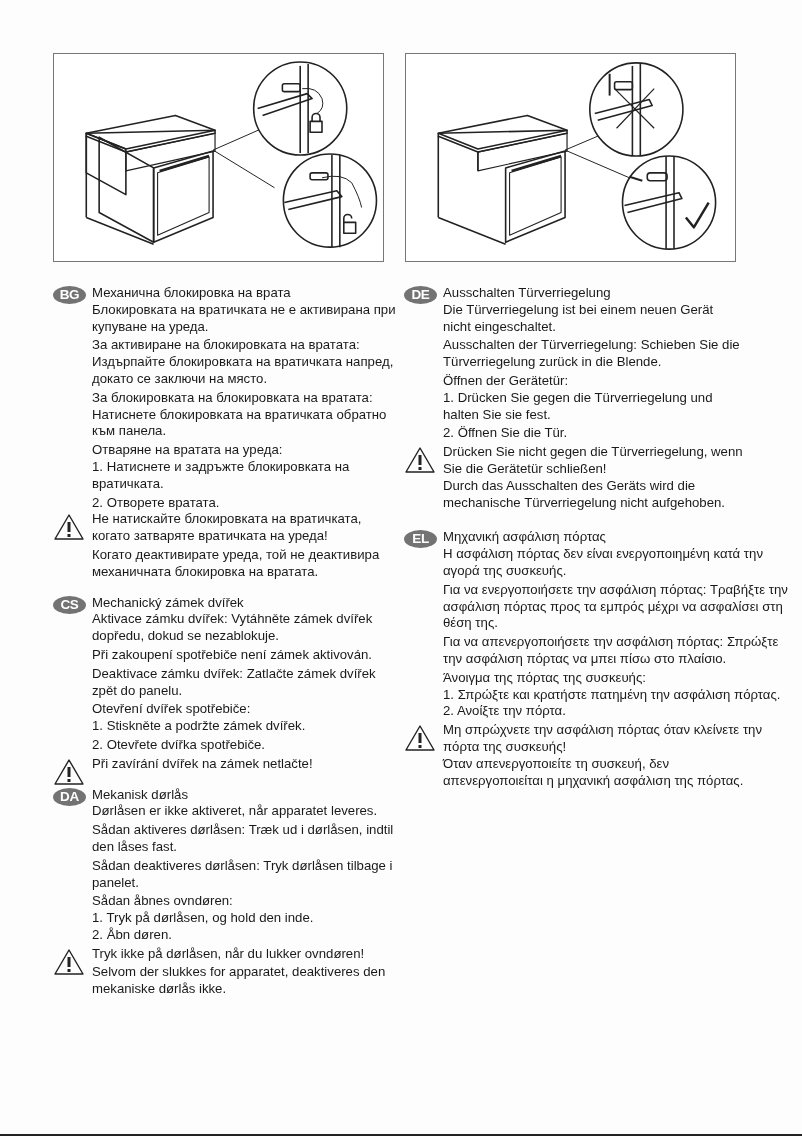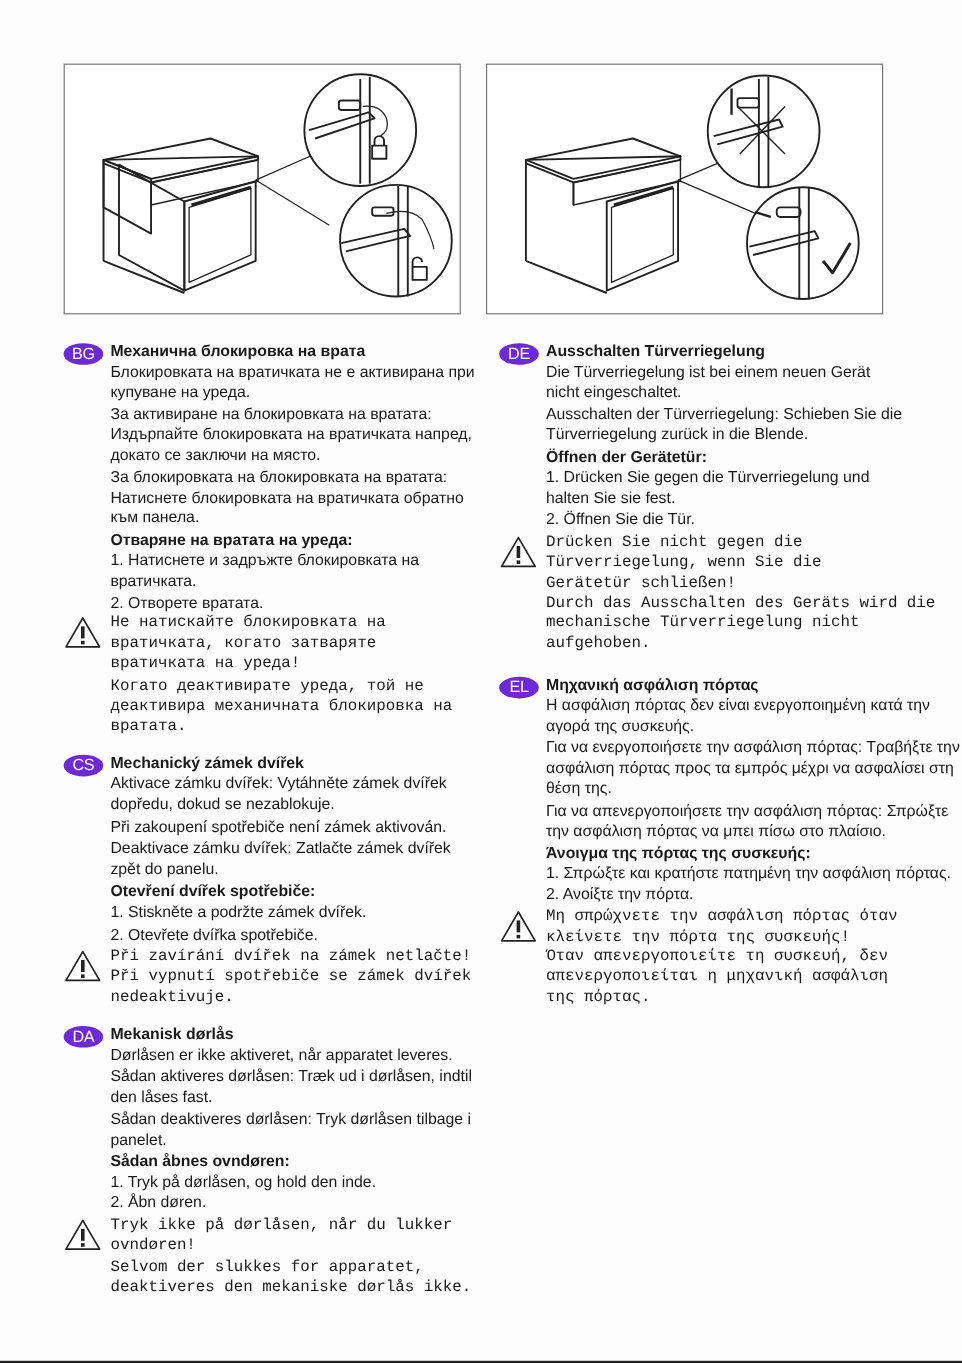--- a/index.html
+++ b/index.html
@@ -6,32 +6,32 @@
   body {
     width: 802px; height: 1136px; background: #fdfdfd; position: relative; overflow: hidden;
     font-family: "Liberation Sans", sans-serif; color: #1a1a1a;
   }
   .figure {
     position: absolute; top: 53px; height: 209px; border: 1.5px solid #777; background: #fff; box-sizing: border-box;
   }
   .figure svg { width: 100%; height: 100%; display: block; }
   .col { position: absolute; top: 285px; }
   .col.left { left: 53px; width: 345px; }
-  .col.right { left: 416px; width: 385px; }
+  .col.right { left: 404px; width: 385px; }
   .section { position: relative; padding-left: 39px; margin-bottom: 14px; }
   .badge {
     position: absolute; left: 0; top: 1px; width: 33px; height: 18px; border-radius: 50%;
-    background: #6d28d9; color: #fff; font-weight: normal; font-size: 13.5px; line-height: 18px; text-align: center;
+    background: #737373; color: #fff; font-weight: bold; font-size: 13.5px; line-height: 18px; text-align: center;
     letter-spacing: -0.3px;
   }
   .line { font-size: 13.2px; line-height: 16.8px; margin: 0; }
-  .head { font-weight: bold; }
+  .head { font-weight: normal; }
   .p { margin-bottom: 2px; }
   .bold { font-weight: normal; }
-  .warn { position: relative; font-family: Liberation Mono, monospace; }
+  .warn { position: relative; }
   .warn-icon { position: absolute; left: -39px; top: 2px; width: 32px; height: 28px; }
   .bottom-rule { position: absolute; left: 0; right: 0; bottom: 0; height: 2px; background: #222; }
 </style>
 </head>
 <body>
 
 <div class="figure" style="left:53px; width:331px;">
   <svg viewBox="0 0 331 209">
     <g fill="none" stroke="#222" stroke-width="1.6" stroke-linejoin="round">
 
@@ -136,21 +136,20 @@
     <p class="line head">Otevření dvířek spotřebiče:</p>
     <p class="line p">1. Stiskněte a podržte zámek dvířek.</p>
     <p class="line p">2. Otevřete dvířka spotřebiče.</p>
     <div class="warn">
       <svg class="warn-icon" viewBox="0 0 32 28">
           <path d="M16,2 L30,26 L2,26 Z" fill="none" stroke="#222" stroke-width="1.4" stroke-linejoin="round"></path>
           <rect x="14.5" y="9" width="3" height="10" fill="#222"></rect>
           <rect x="14.5" y="21" width="3" height="3" fill="#222"></rect>
         </svg>
       <p class="line">Při zavírání dvířek na zámek netlačte!</p>
-      <p class="line">Při vypnutí spotřebiče se zámek dvířek nedeaktivuje.</p>
     </div>
   </div>
 
   <div class="section">
     <div class="badge">DA</div>
     <p class="line head">Mekanisk dørlås</p>
     <p class="line p">Dørlåsen er ikke aktiveret, når apparatet leveres.</p>
     <p class="line p"><span class="bold">Sådan aktiveres dørlåsen:</span> <span>Træk ud i dørlåsen, indtil den låses fast.</span></p>
     <p class="line p"><span class="bold">Sådan deaktiveres dørlåsen:</span> <span>Tryk dørlåsen tilbage i panelet.</span></p>
     <p class="line head">Sådan åbnes ovndøren:</p>

